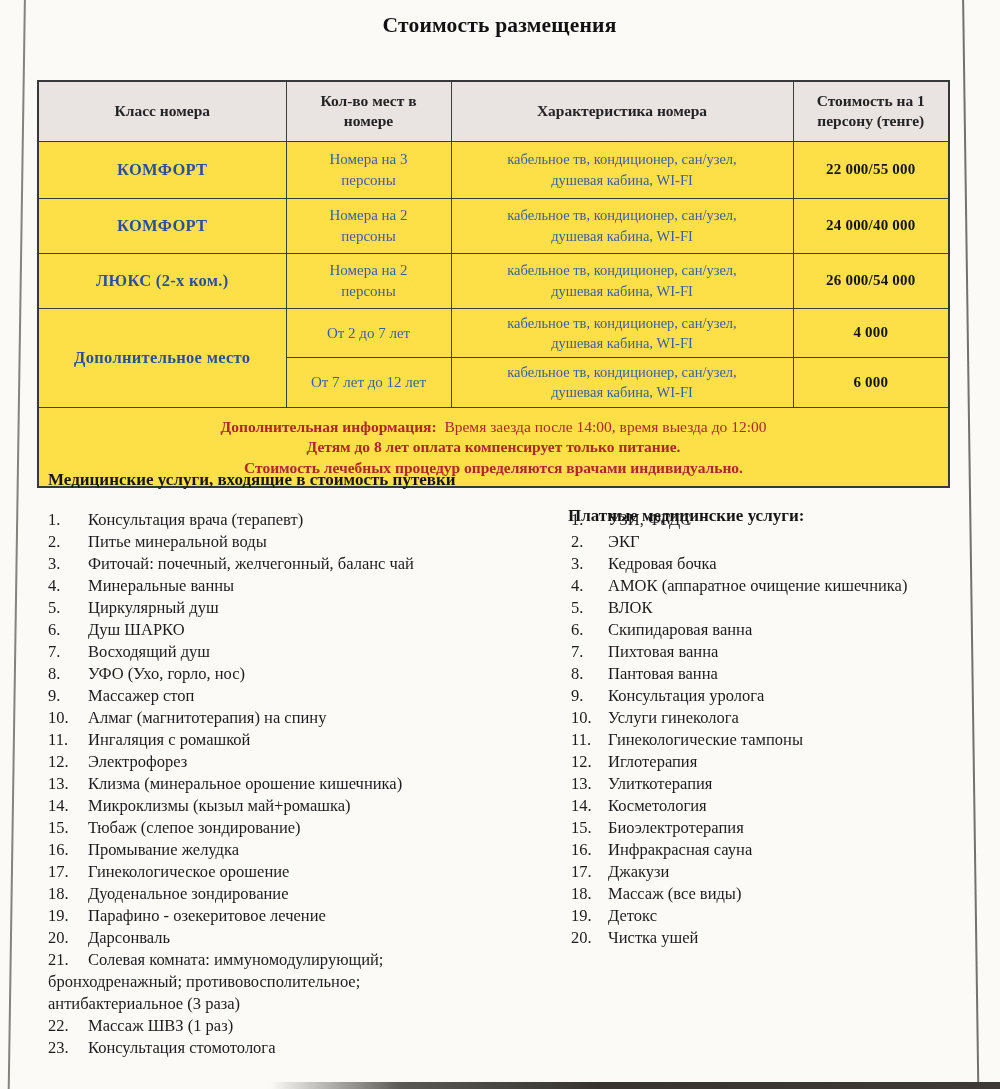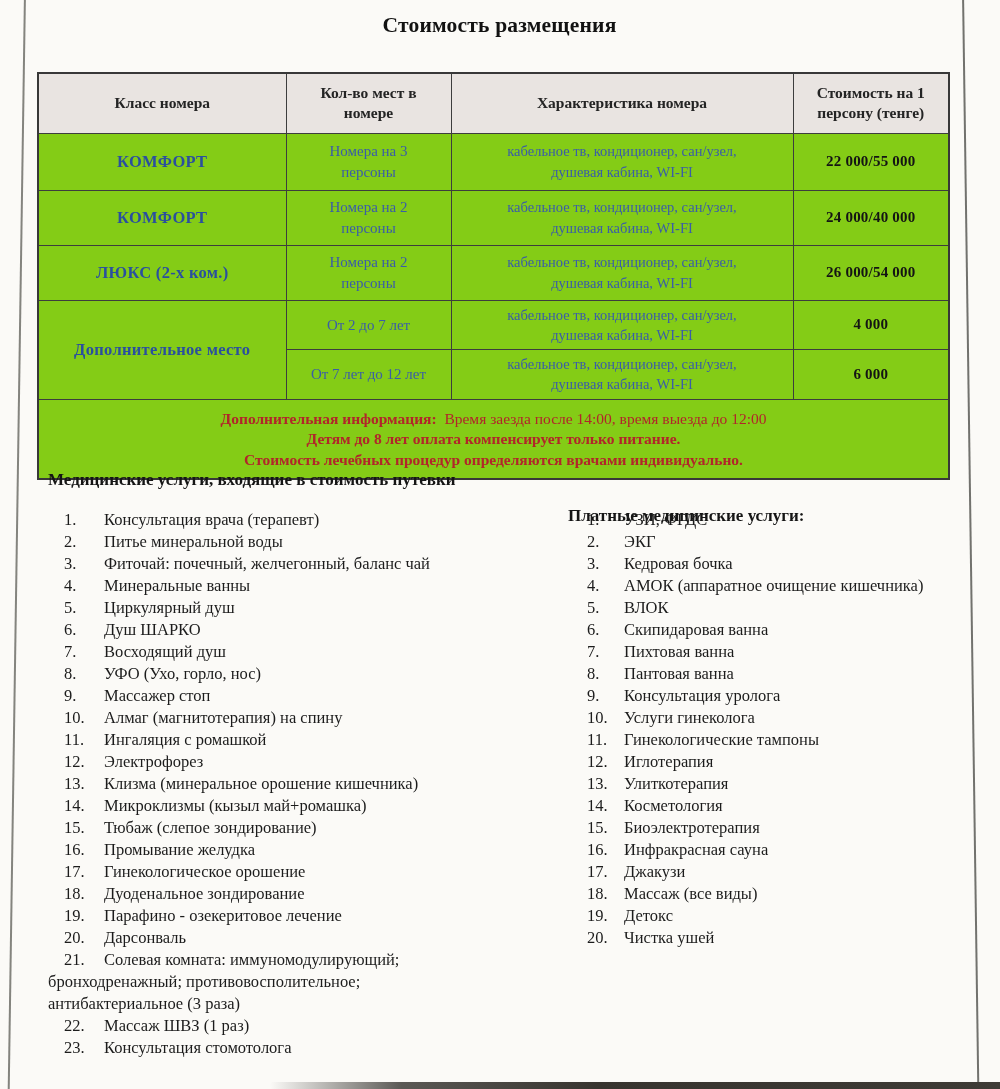--- a/index.html
+++ b/index.html
@@ -29,23 +29,23 @@
   }
   
   .doc-title {
     position:absolute; top:13px; left:37px; width:911px;
     text-align:center; text-indent:14px;
     font-size:21.5px; font-weight:bold; color:#121212;
     letter-spacing:.2px;
   }
   
   table.pricing {
-    position:absolute; top:72px; left:37px; width:911px;
+    position:absolute; top:80px; left:37px; width:911px;
     border-collapse:collapse; table-layout:fixed;
-    background:#84cc16;
+    background:#fde047;
   }
   table.pricing th, table.pricing td {
     border:1.5px solid #3d3d3d;
     text-align:center; vertical-align:middle;
   }
   table.pricing { border:2px solid #383838; }
   th.h {
     background:#e9e4e1; color:#242424;
     font-size:15.5px; font-weight:bold; line-height:1.3;
     height:60px; padding:6px 8px;
@@ -61,21 +61,21 @@
   .note-line { font-size:15.5px; line-height:1.33; color:#b2252a; text-align:center; }
   .note-label, .note-bold { font-weight:bold; }
   
   .list-heading {
     position:absolute; top:470px;
     font-size:17px; font-weight:bold; color:#151515;
   }
   .heading-included { left:48px; }
   .heading-paid { left:568px;margin-top:36px; }
   .svc-list { position:absolute; top:509px; font-size:16.5px; color:#1c1c1c; }
-  .svc-list .li { line-height:22px; white-space:nowrap;margin-left:16px; }
+  .svc-list .li { line-height:22px; white-space:nowrap; }
   .svc-list .li.wrap { white-space:normal; }
   .svc-list .cont { line-height:22px; }
   .list-included { left:48px; width:504px; }
   .list-paid { left:571px; width:440px; }
   .num { display:inline-block; width:40px; }
   .list-paid .num { width:37px; }
 </style>
 </head>
 <body>
 

